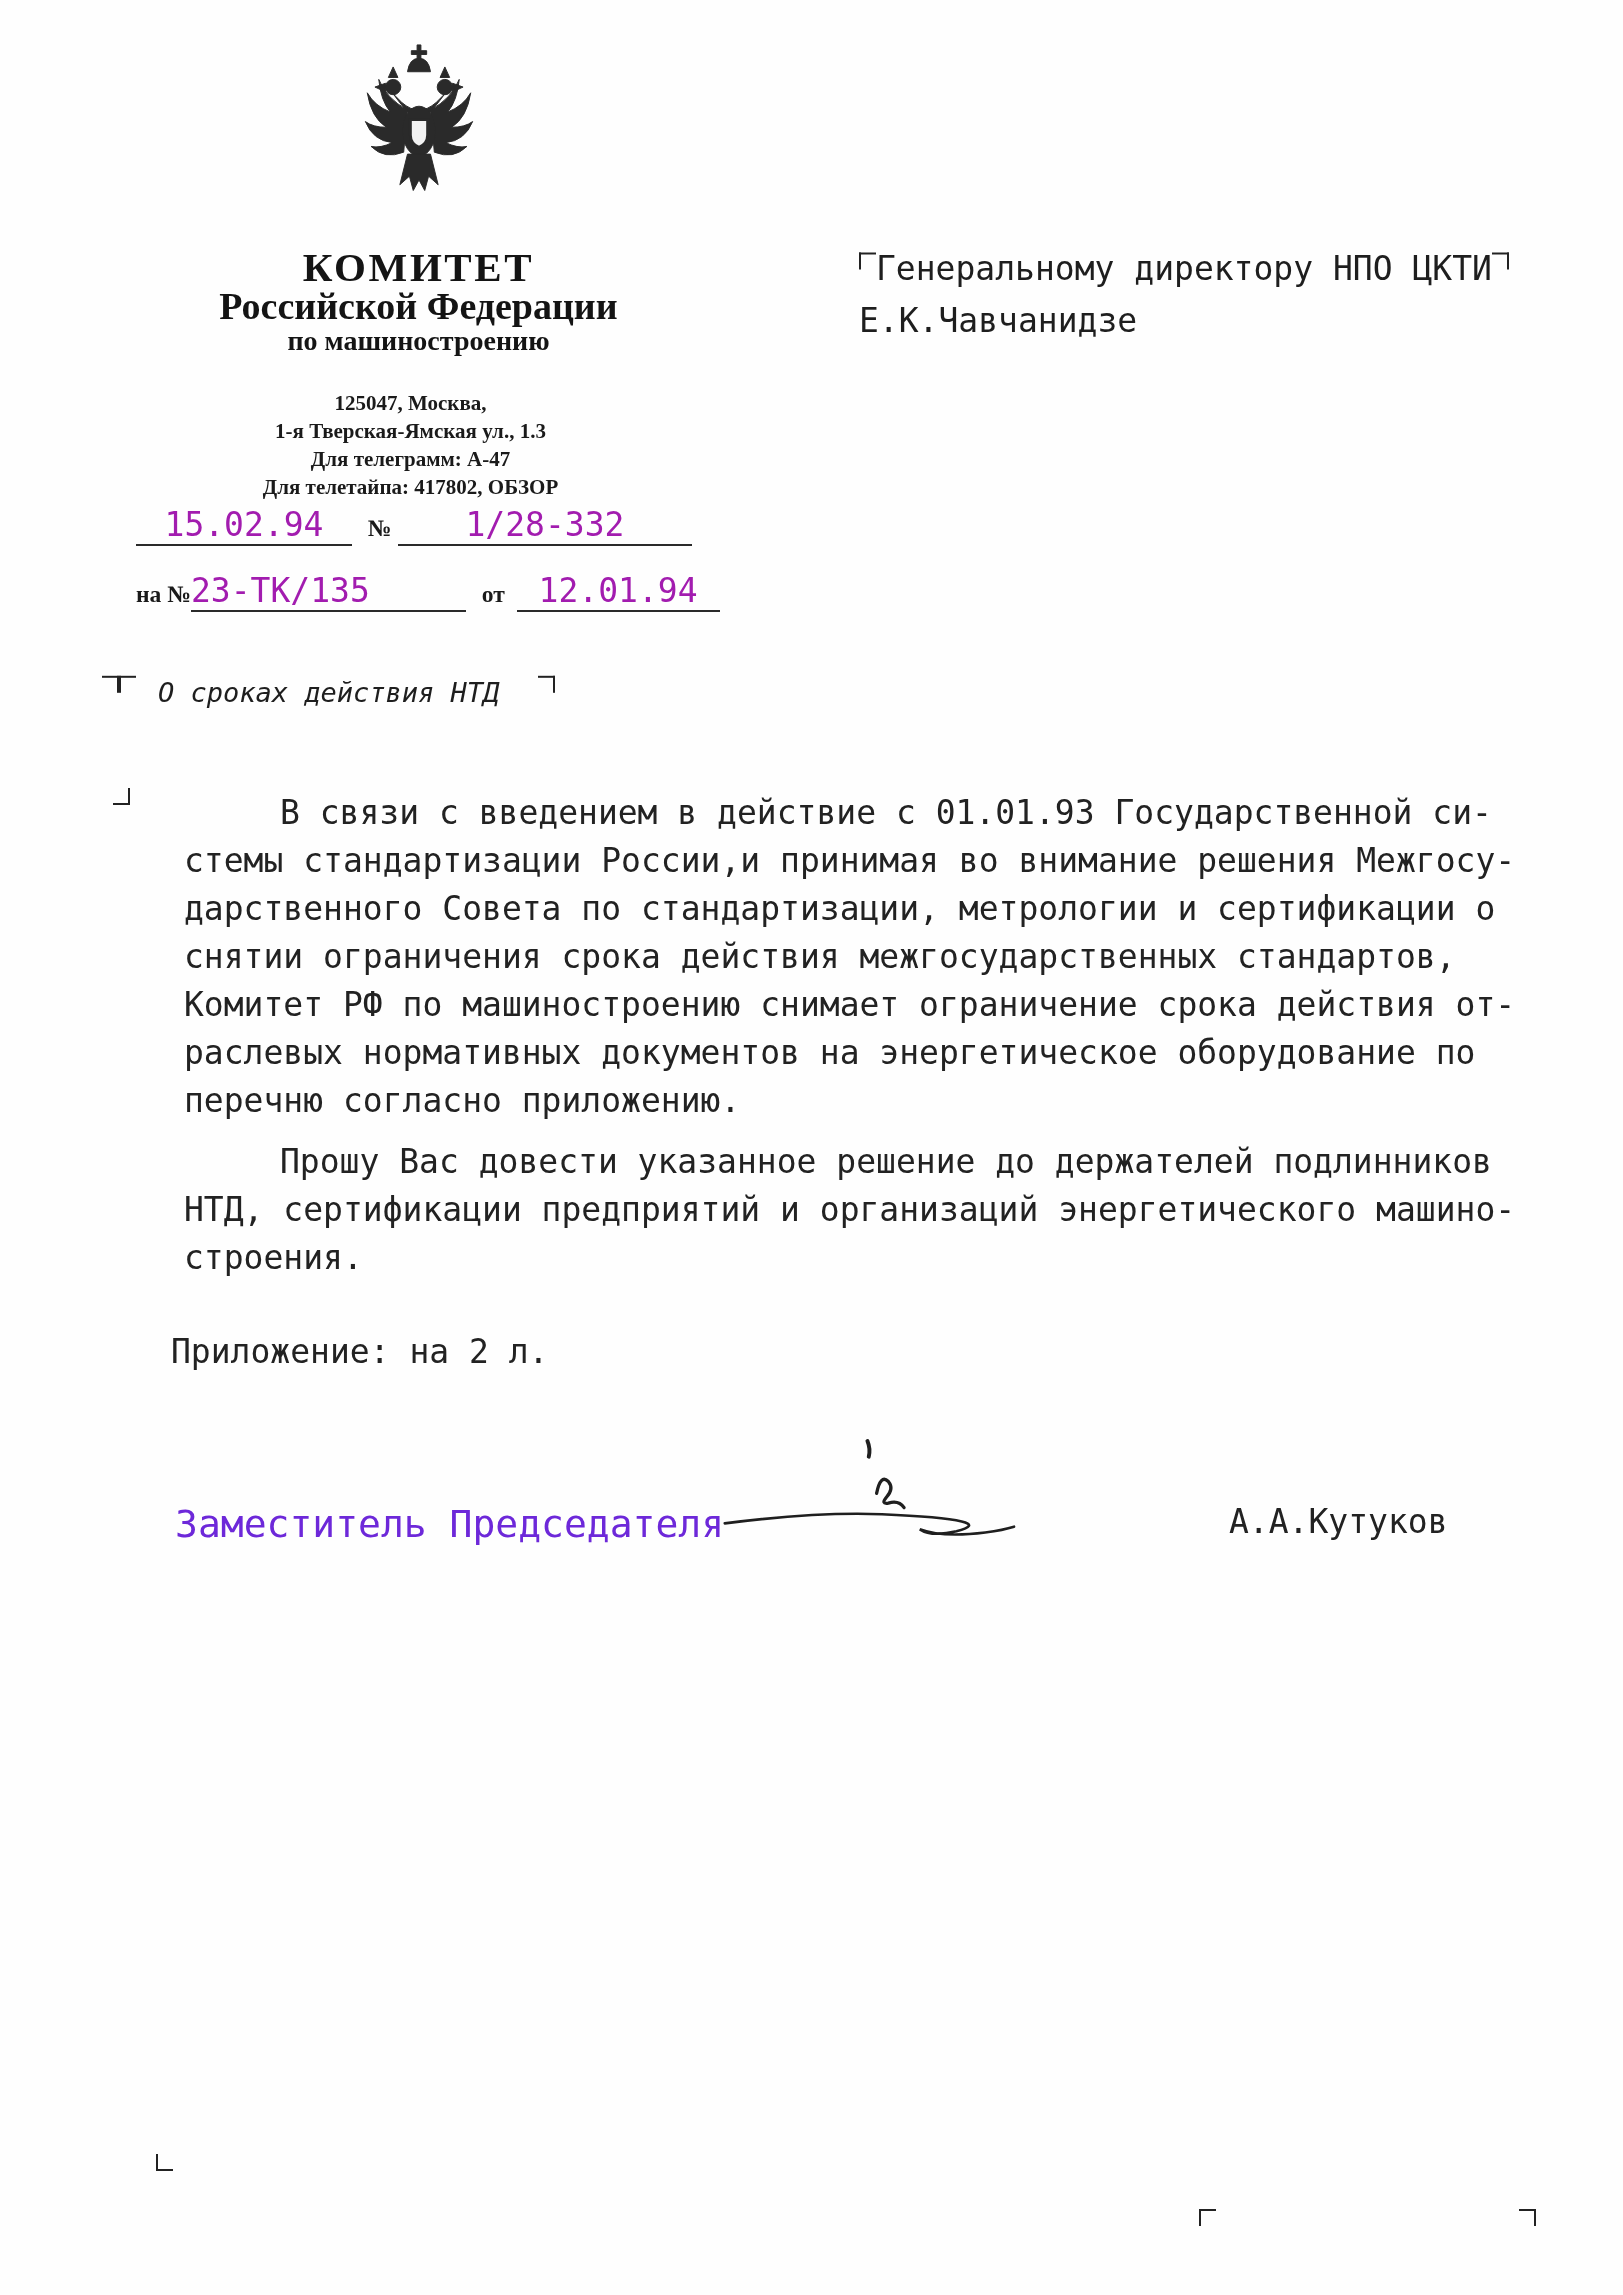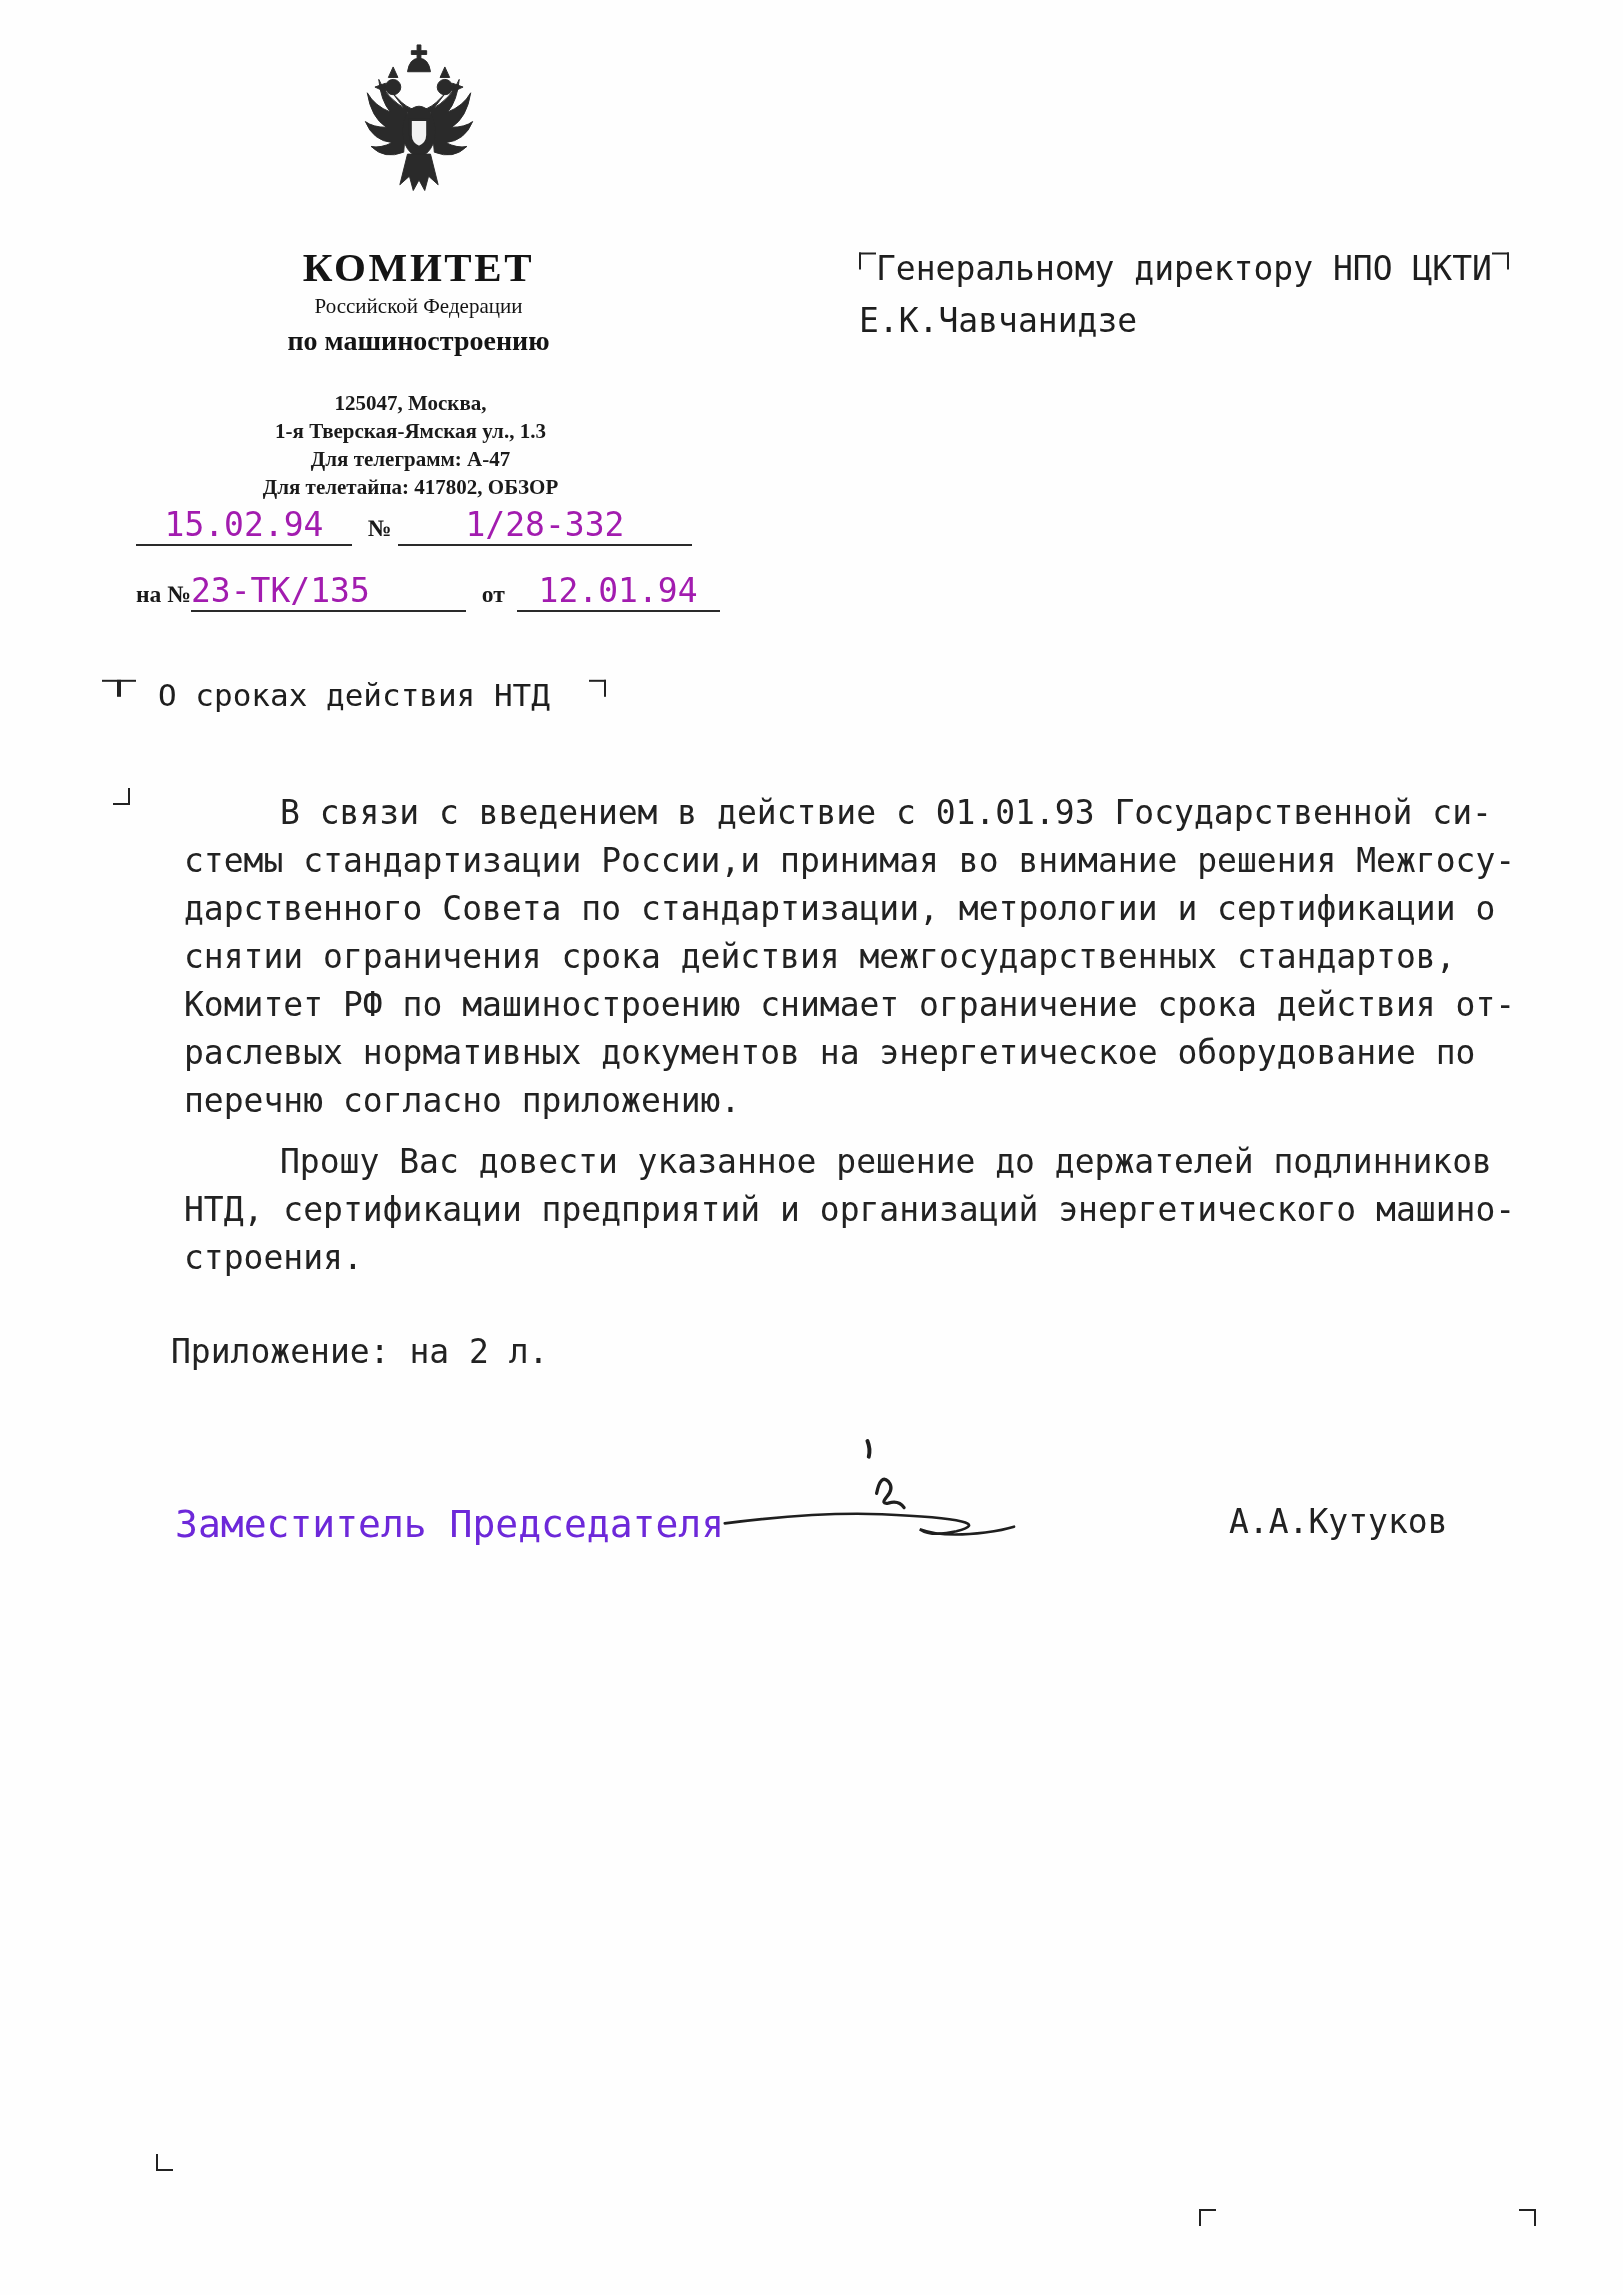--- a/index.html
+++ b/index.html
@@ -13,21 +13,21 @@
     font-family: "Liberation Serif", serif;
   }
 
   
   .emblem { position: absolute; left: 361px; top: 43px; width: 116px; height: 182px; }
   .emblem svg { width: 100%; height: 100%; }
 
   
   .org-block { position: absolute; left: 149px; top: 246px; width: 539px; text-align: center; color: #141414; }
   .org-line1 { font-weight: bold; font-size: 41px; letter-spacing: 2.6px; line-height: 43px; }
-  .org-line2 { font-weight: normal; font-size: 21px; line-height: 35px; }
+  .org-line2 { font-weight: bold; font-size: 38px; line-height: 35px; }
   .org-line3 { font-weight: bold; font-size: 28px; line-height: 33px; }
 
   .address-block {
     position: absolute; left: 141px; top: 389px; width: 539px;
     text-align: center; font-weight: bold; font-size: 21px; line-height: 28px;
     white-space: pre-line; color: #1a1a1a;
   }
 
   .typed { font-family: "DejaVu Sans Mono", monospace; font-size: 33px; color: #a21caf; }
 
@@ -55,21 +55,21 @@
   .recipient-block {
     position: absolute; left: 859px; top: 243px; width: 707px;
     font-family: "DejaVu Sans Mono", monospace; font-size: 33px; line-height: 52px; color: #1e1e1e;
   }
   .recipient-block .mark { transform: translateY(-10.5px); }
   .recipient-line1 { white-space: nowrap; }
 
   
   .subject-row {
     position: absolute; left: 102px; top: 677px;
-    font-family: "DejaVu Sans Mono", monospace; font-size: 31px; color: #1e1e1e; white-space: nowrap;
+    font-family: "DejaVu Sans Mono", monospace; font-size: 27px; color: #1e1e1e; white-space: nowrap; font-style: italic;
   }
   .subject-row .mark { transform: translateY(-9.2px); }
   .subject-text { margin: 0 39px 0 22px; }
 
   
   .body-block {
     position: absolute; left: 171px; top: 776px; width: 1394px;
     font-family: "DejaVu Sans Mono", monospace; font-size: 33px; line-height: 48px;
     color: #222;
   }

